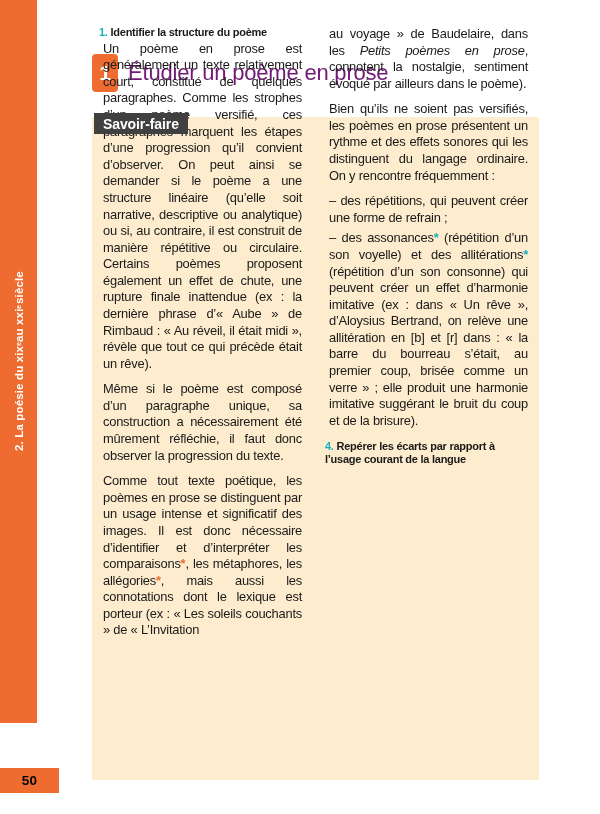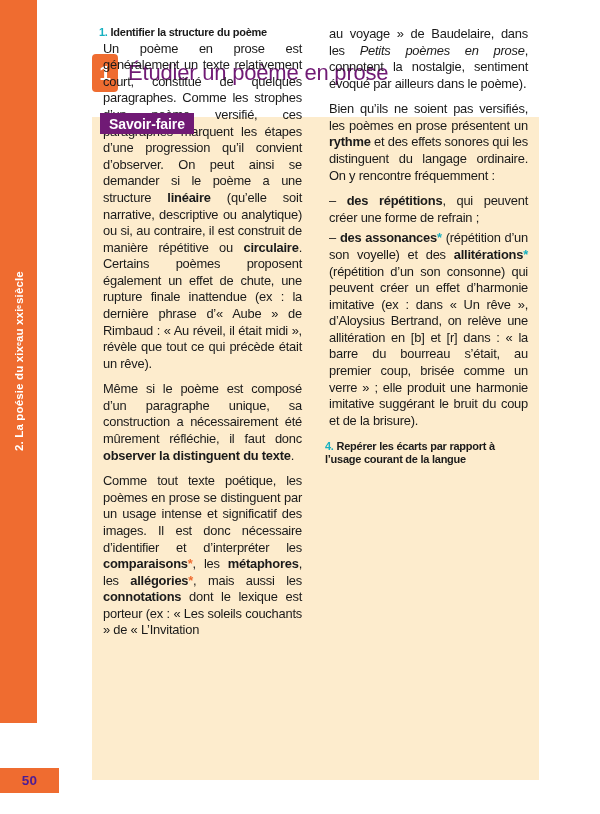--- a/index.html
+++ b/index.html
@@ -49,21 +49,21 @@
   }
 
   
   #page-number-chip {
     position: absolute;
     left: 0;
     top: 768px;
     width: 59px;
     height: 25px;
     background: #ef6c30;
-    color: #4c1d95;
+    color: #000000;
     font-size: 13.5px;
     font-weight: bold;
     display: flex;
     align-items: center;
     justify-content: center;
     letter-spacing: 0.3px;
   }
 
   
   #page-body {
@@ -100,25 +100,25 @@
     color: #701a75;
     font-size: 22px;
     font-weight: normal;
     letter-spacing: -0.2px;
     white-space: nowrap;
   }
 
   
   #savoir-faire-tag {
     position: absolute;
-    left: 8px;
+    left: 2px;
     top: 113px;
     height: 21px;
     padding: 0 9px;
-    background: #701a75;
+    background: #404040;
     color: #ffffff;
     font-size: 14px;
     font-weight: bold;
     display: flex;
     align-items: center;
     letter-spacing: -0.1px;
     z-index: 3;
   }
 
   
@@ -174,21 +174,21 @@
   }
   .sec-head + .body-p {
     margin-top: 1px;
   }
   .body-p + .sec-head {
     margin-top: 11px;
   }
   .body-p.tight + .body-p.tight {
     margin-top: 0;
   }
-  b { font-weight: bold; }
+  b { font-weight: normal; }
   i { font-style: italic; }
   .ast {
     color: #16b0c0;
     font-weight: bold;
   }
   .ast-orange {
     color: #ef6c30;
     font-weight: bold;
   }
 </style>
@@ -219,21 +219,21 @@
   <div id="content-panel"></div>
 
   <div id="columns">
 
     <div class="column">
 
       <h3 class="sec-head"><span class="num">1.</span> <span>Identifier la structure du poème</span></h3>
 
       <p class="body-p">Un poème en prose est généralement un texte relativement court, constitué de quelques paragraphes. Comme les strophes d’un poème versifié, ces paragraphes marquent les étapes d’une progression qu’il convient d’observer. On peut ainsi se demander si le poème a une structure <b>linéaire</b> (qu’elle soit narrative, descriptive ou analytique) ou si, au contraire, il est construit de manière répétitive ou <b>circulaire</b>. Certains poèmes proposent également un effet de chute, une rupture finale inattendue (ex : la dernière phrase d’« Aube » de Rimbaud : « Au réveil, il était midi », révèle que tout ce qui précède était un rêve).</p>
 
-      <p class="body-p">Même si le poème est composé d’un paragraphe unique, sa construction a nécessairement été mûrement réfléchie, il faut donc <b>observer la distinguent du texte</b>.</p>
+      <p class="body-p">Même si le poème est composé d’un paragraphe unique, sa construction a nécessairement été mûrement réfléchie, il faut donc <b>observer la progression du texte</b>.</p>
 
 
       <p class="body-p">Comme tout texte poétique, les poèmes en prose se distinguent par un usage intense et significatif des images. Il est donc nécessaire d’identifier et d’interpréter les <b>comparaisons</b><span class="ast-orange">*</span>, les <b>métaphores</b>, les <b>allégories</b><span class="ast-orange">*</span>, mais aussi les <b>connotations</b> dont le lexique est porteur (ex : « Les soleils couchants » de « L’Invitation</p>
 
     </div>
 
     <div class="column">
 
       <p class="body-p">au voyage » de Baudelaire, dans les <i>Petits poèmes en prose</i>, connotent la nostalgie, sentiment évoqué par ailleurs dans le poème).</p>
 

